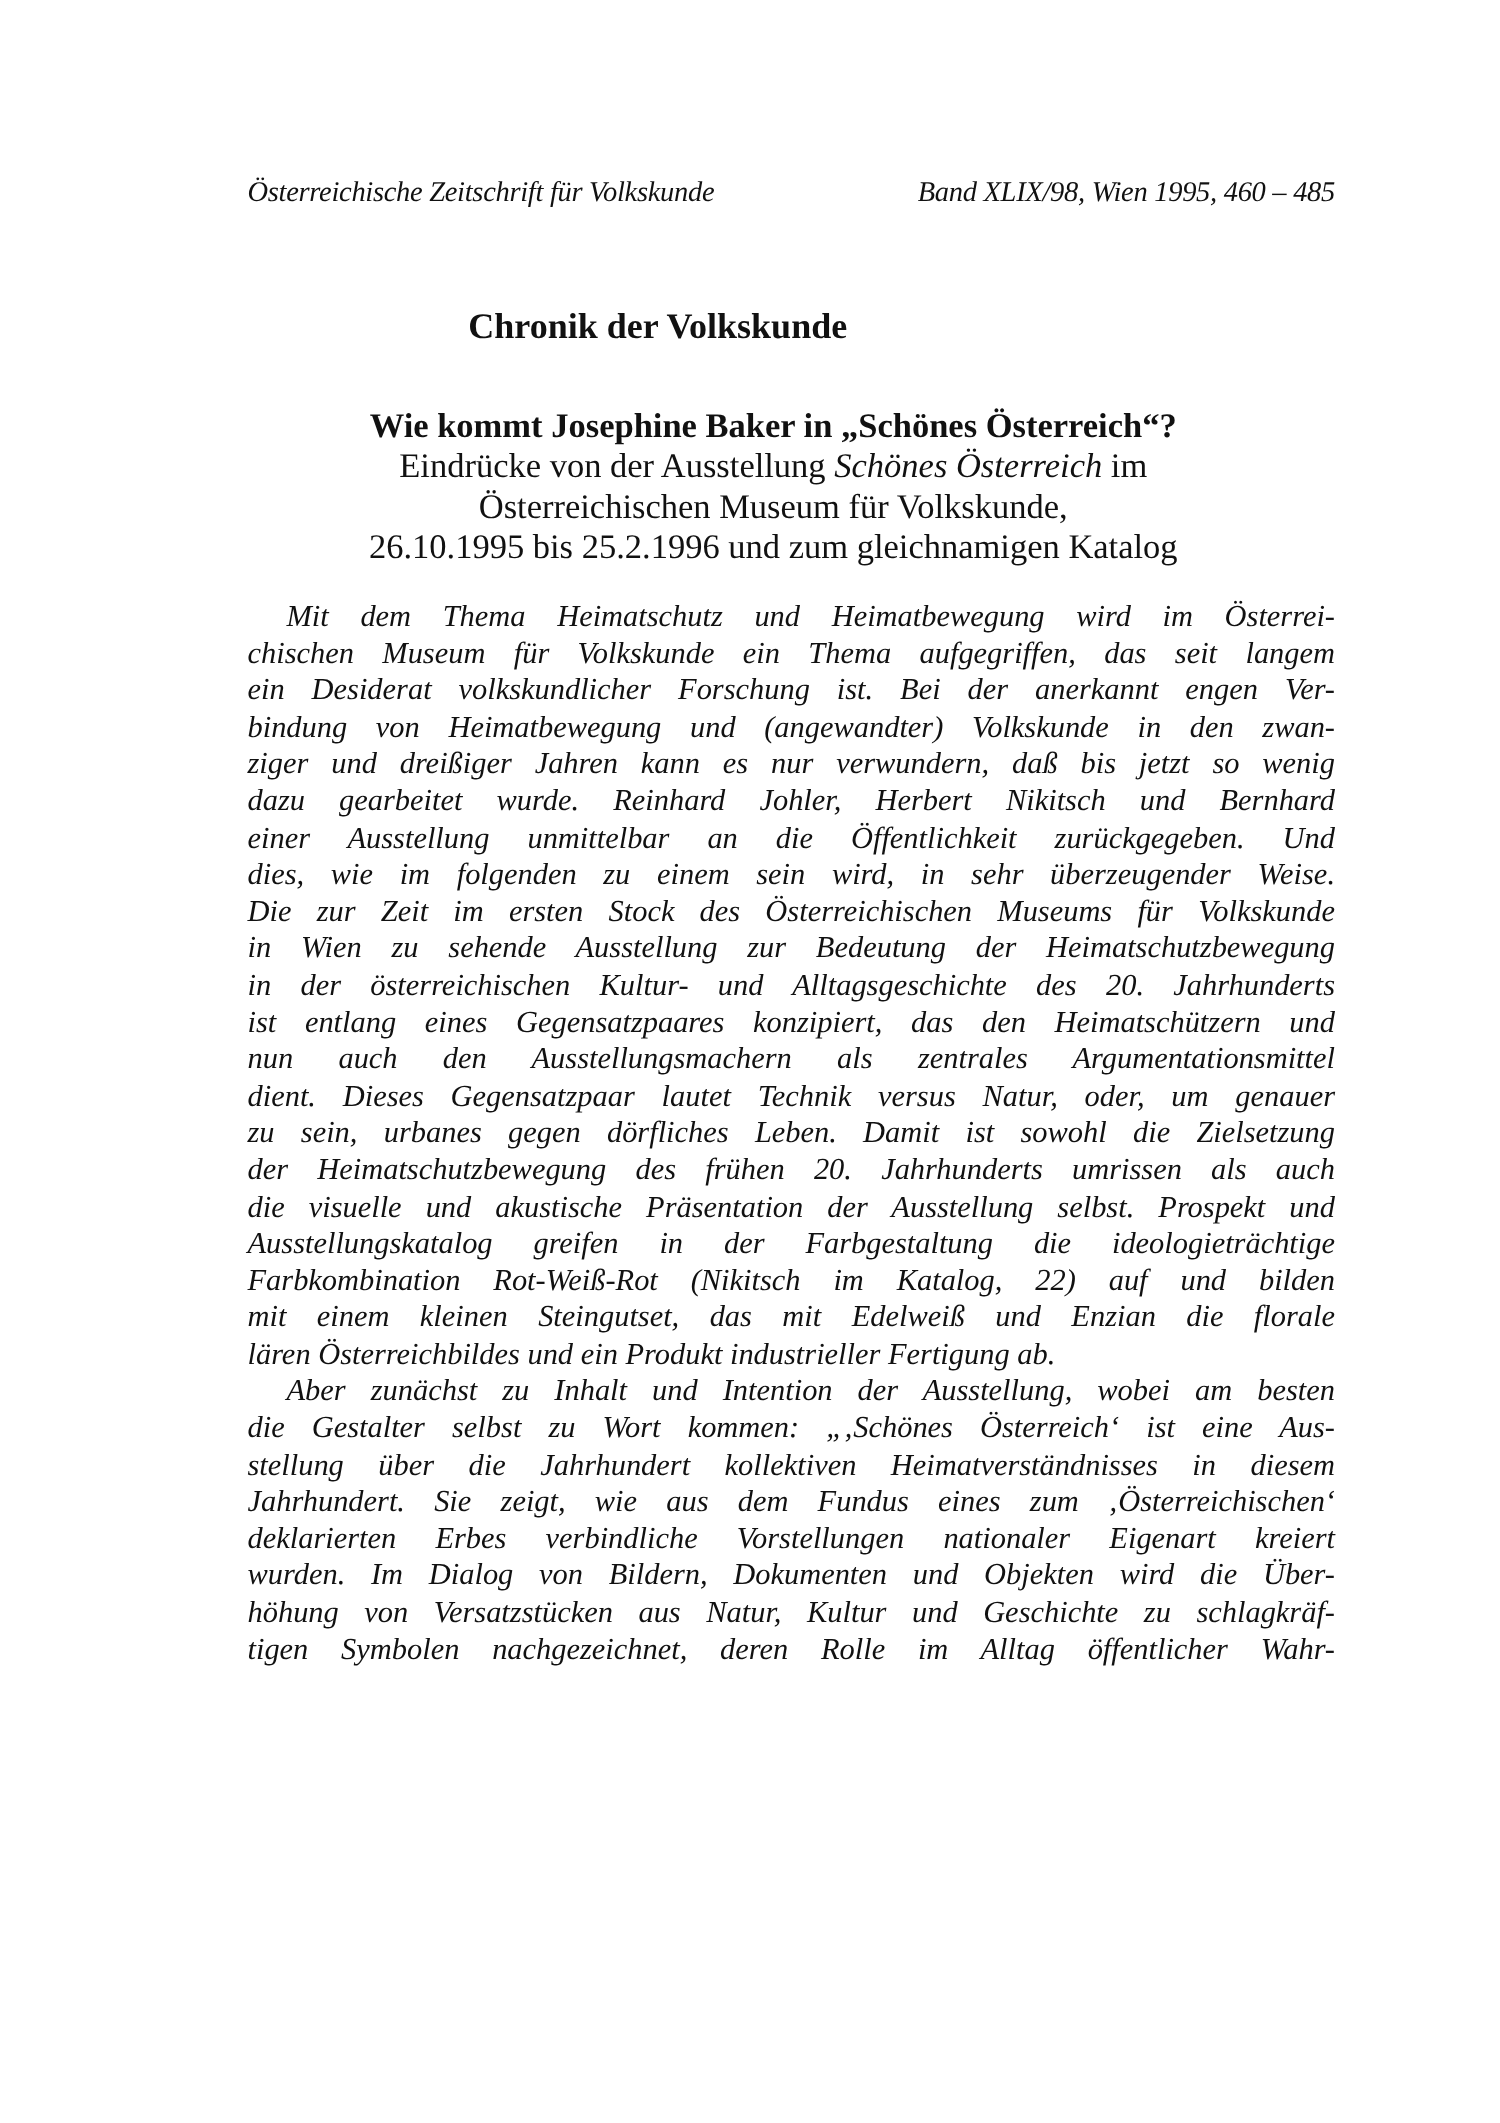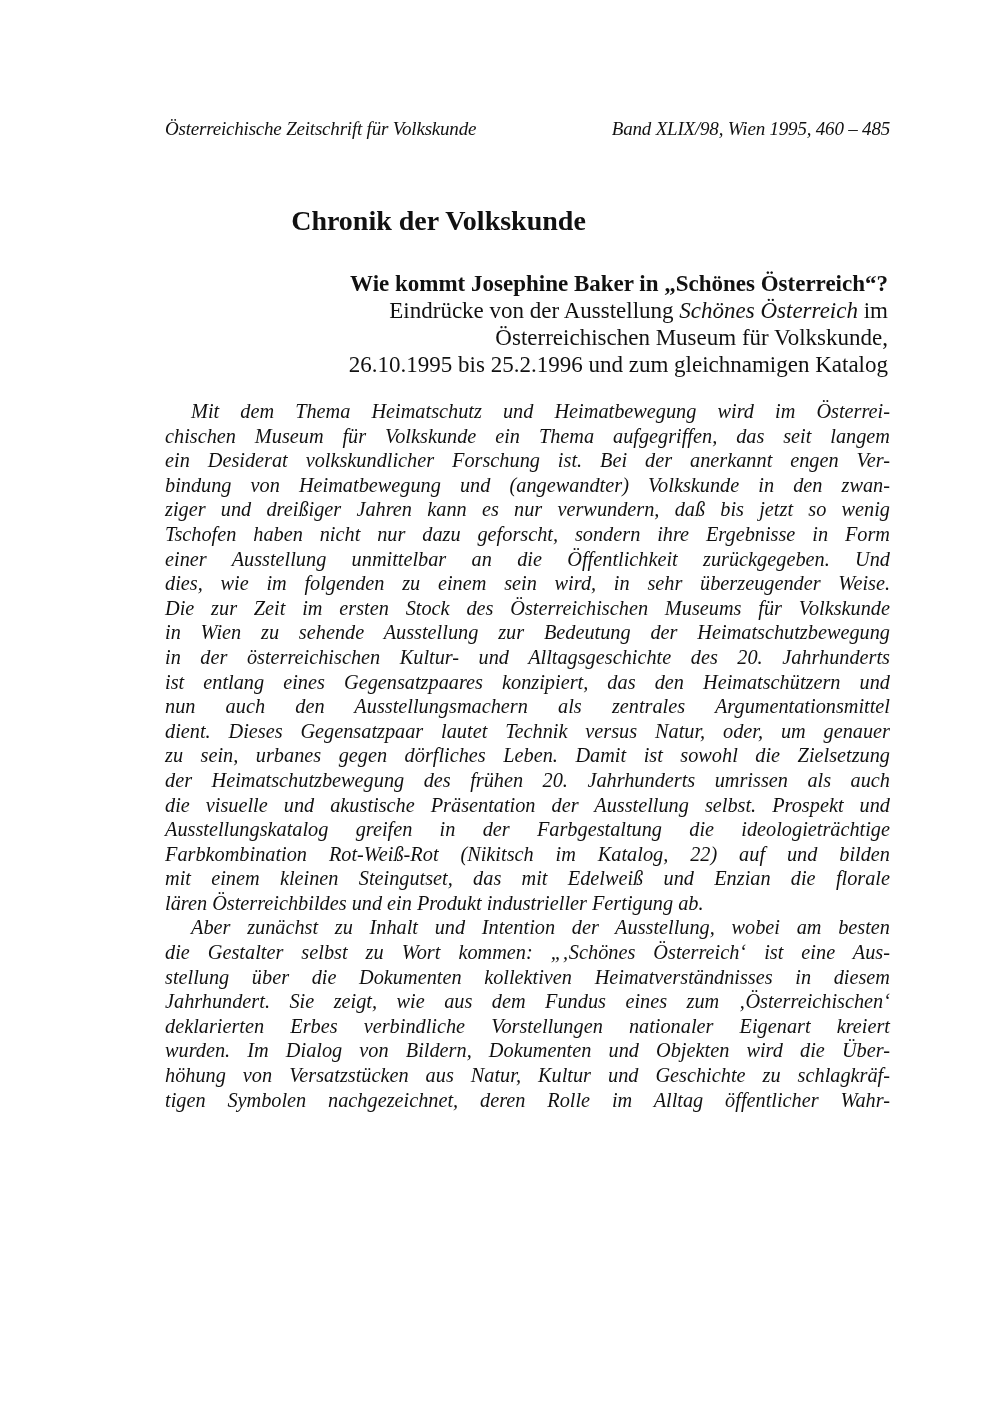--- a/index.html
+++ b/index.html
@@ -1,21 +1,21 @@
 <!DOCTYPE html>
 <html><head>
 <meta charset="utf-8">
 <style>
   html, body { margin: 0; padding: 0; background: #ffffff; }
   body { width: 1000px; height: 1415px; position: relative; overflow: hidden; font-family: "Liberation Serif", "DejaVu Serif", serif; color: #111; }
   .header { position: absolute; top: 118px; left: 165px; width: 725px; height: 30px; font-style: italic; font-size: 19px; letter-spacing: -0.2px; }
   .header .left { position: absolute; left: 0; top: 0; }
   .header .right { position: absolute; right: 0; top: 0; }
-  .section-title { position: absolute; top: 205px; left: 0; width: 825px; text-align: center; font-weight: bold; font-size: 28px; padding-left: 52px; box-sizing: border-box; }
-  .article-title { position: absolute; top: 270px; left: 163px; width: 725px; text-align: right; font-size: 23px; line-height: 27px; }
+  .section-title { position: absolute; top: 205px; left: 0; width: 825px; text-align: center; font-weight: bold; font-size: 24px; padding-left: 52px; box-sizing: border-box; }
+  .article-title { position: absolute; top: 270px; left: 153px; width: 725px; text-align: center; font-size: 23px; line-height: 27px; }
   .article-title .t-main { font-weight: bold; display: block; }
   .article-title .t-line { display: block; }
   .body-text { position: absolute; top: 399px; left: 165px; width: 725px; font-size: 20.3px; line-height: 24.6px; }
   .line { display: block; text-align: justify; text-align-last: justify; white-space: nowrap; height: 24.6px; }
   .line.last { text-align-last: left; }
   .line.indent { padding-left: 26px; }
   .line-inner { display: block; width: 100%; text-align: justify; text-align-last: justify; white-space: normal; font-style: italic; }
   .line.last .line-inner { text-align-last: left; }
 </style>
 </head>
@@ -45,21 +45,21 @@
     <span class="line">
       <span class="line-inner">ein Desiderat volkskundlicher Forschung ist. Bei der anerkannt engen Ver-</span>
     </span>
     <span class="line">
       <span class="line-inner">bindung von Heimatbewegung und (angewandter) Volkskunde in den zwan-</span>
     </span>
     <span class="line">
       <span class="line-inner">ziger und dreißiger Jahren kann es nur verwundern, daß bis jetzt so wenig</span>
     </span>
     <span class="line">
-      <span class="line-inner">Tschofen haben nicht nur dazu geforscht, sondern ihre Ergebnisse in Form</span>
+      <span class="line-inner">dazu gearbeitet wurde. Reinhard Johler, Herbert Nikitsch und Bernhard</span>
     </span>
     <span class="line">
       <span class="line-inner">einer Ausstellung unmittelbar an die Öffentlichkeit zurückgegeben. Und</span>
     </span>
     <span class="line">
       <span class="line-inner">dies, wie im folgenden zu einem sein wird, in sehr überzeugender Weise.</span>
     </span>
     <span class="line">
       <span class="line-inner">Die zur Zeit im ersten Stock des Österreichischen Museums für Volkskunde</span>
     </span>
@@ -99,21 +99,21 @@
     <span class="line last">
       <span class="line-inner">lären Österreichbildes und ein Produkt industrieller Fertigung ab.</span>
     </span>
     <span class="line indent">
       <span class="line-inner">Aber zunächst zu Inhalt und Intention der Ausstellung, wobei am besten</span>
     </span>
     <span class="line">
       <span class="line-inner">die Gestalter selbst zu Wort kommen: „‚Schönes Österreich‘ ist eine Aus-</span>
     </span>
     <span class="line">
-      <span class="line-inner">stellung über die Dokumenten kollektiven Heimatverständnisses in diesem</span>
+      <span class="line-inner">stellung über die Jahrhundert kollektiven Heimatverständnisses in diesem</span>
     </span>
     <span class="line">
       <span class="line-inner">Jahrhundert. Sie zeigt, wie aus dem Fundus eines zum ‚Österreichischen‘</span>
     </span>
     <span class="line">
       <span class="line-inner">deklarierten Erbes verbindliche Vorstellungen nationaler Eigenart kreiert</span>
     </span>
     <span class="line">
       <span class="line-inner">wurden. Im Dialog von Bildern, Dokumenten und Objekten wird die Über-</span>
     </span>

